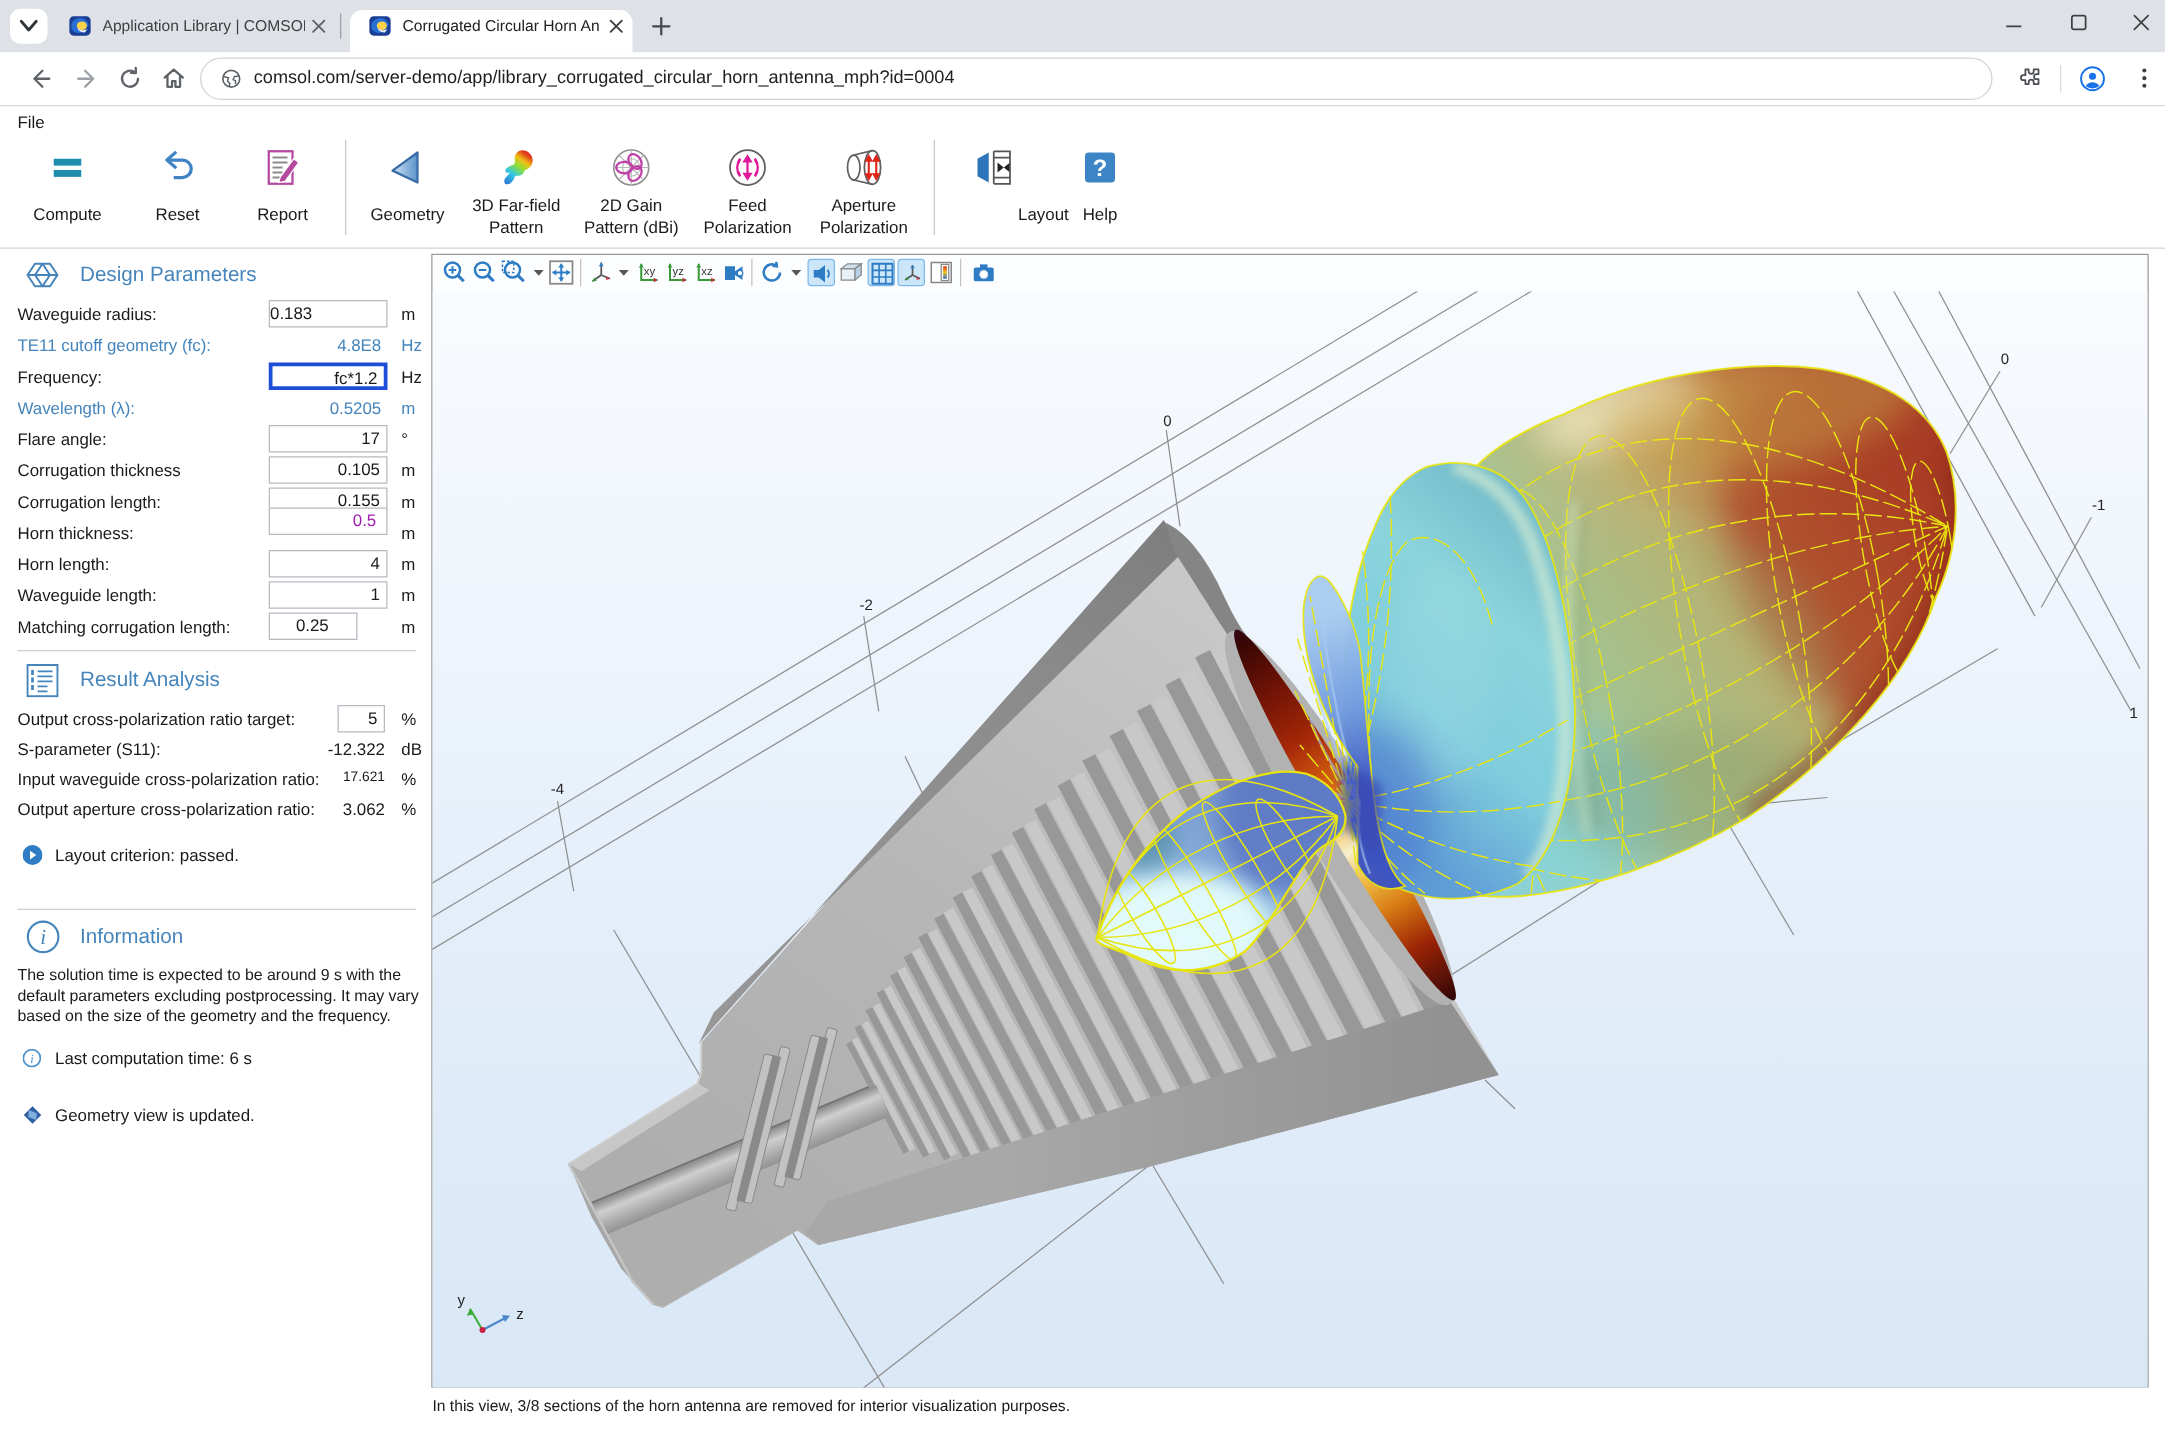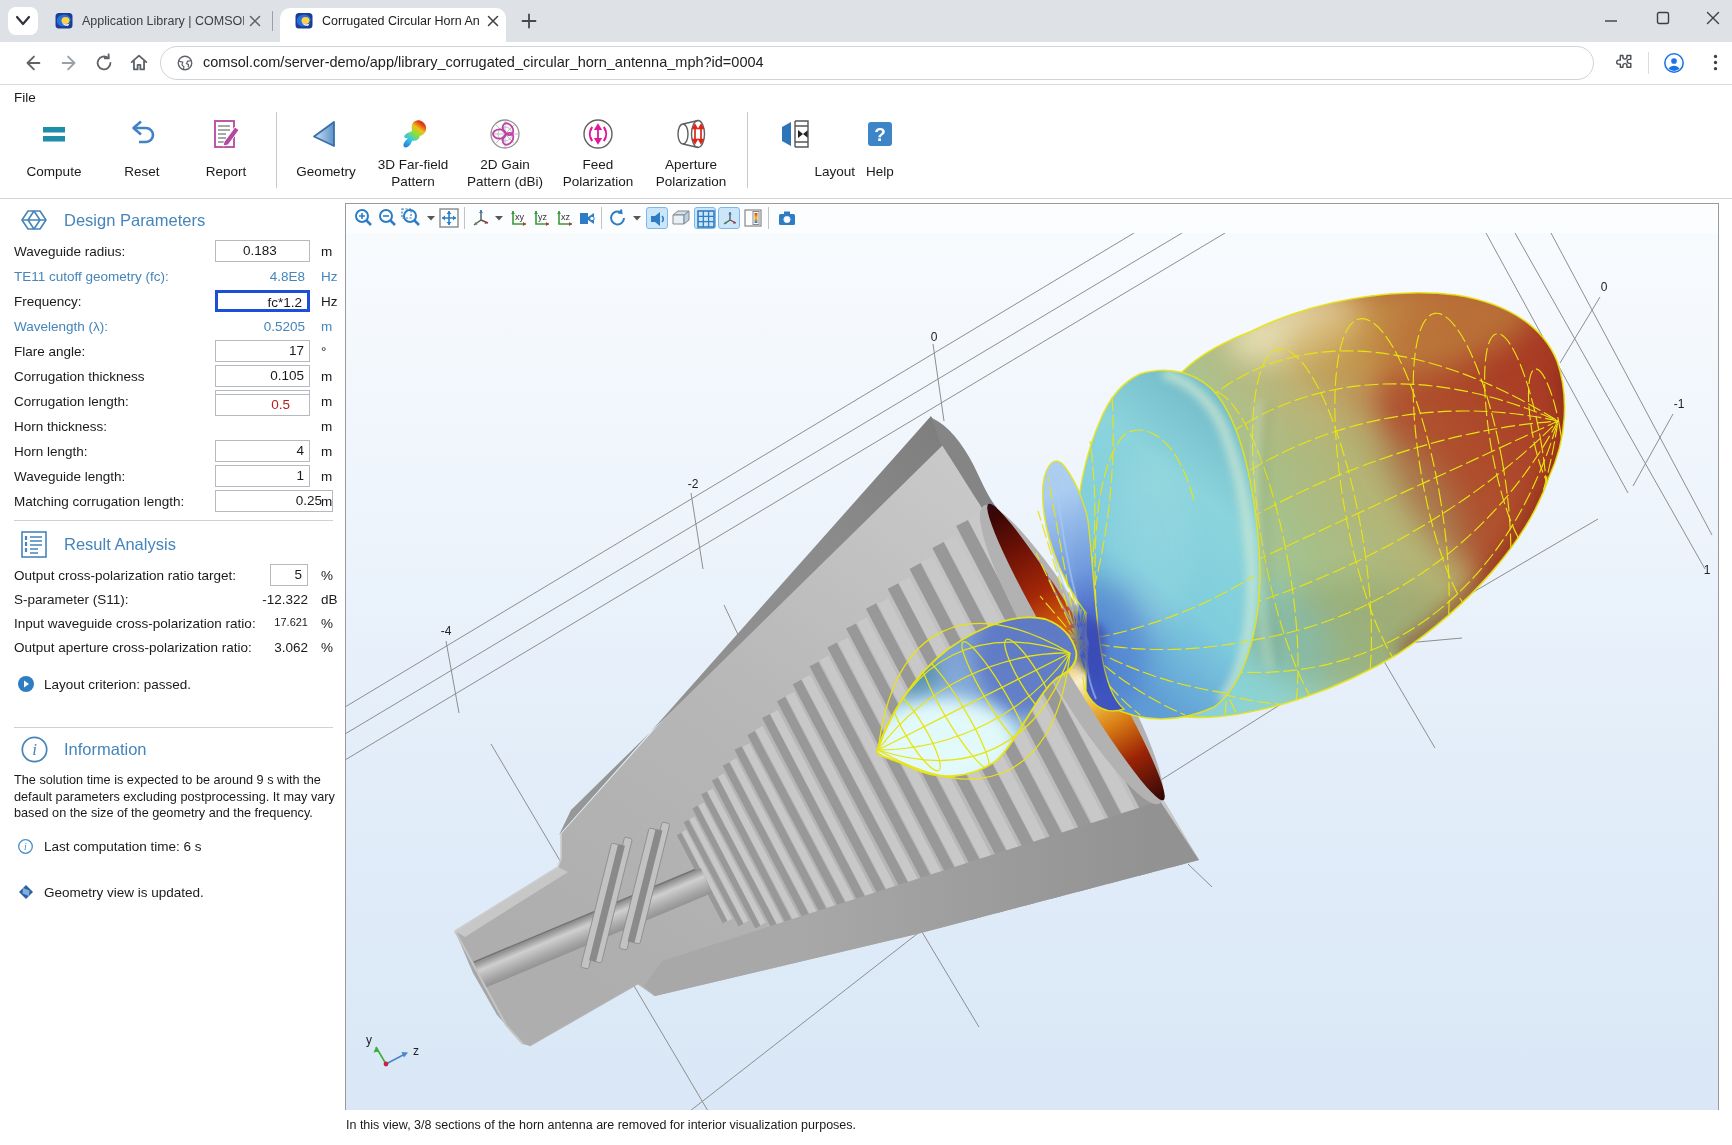--- a/index.html
+++ b/index.html
@@ -161,51 +161,51 @@
 <div class="abs" style="left:747px;top:112px;width:1px;height:76px;background:#c8c8c8"></div>
 <div class="abs" style="left:0;top:198px;width:1732px;height:1px;background:#d4d4d4"></div>
 <div class="abs" style="left:20px;top:206px;width:28px;height:28px"><svg width="28" height="28" viewBox="0 0 28 28">
       <g stroke="#4585bb" stroke-width="1.6" fill="none" stroke-linejoin="round">
         <path d="M2 14 L8 5 H20 L26 14 L20 23 H8 Z"></path>
         <path d="M2 14 H26 M14 5 L8 14 L14 23 M14 5 L20 14 L14 23"></path>
       </g>
     </svg></div>
 <div class="abs" style="left:64px;top:211px;font-size:16.5px;color:#4585bb">Design Parameters</div>
 <div class="abs" style="left:14px;top:244px;font-size:13.5px;color:#1a1a1a">Waveguide radius:</div>
-<div class="abs" style="left:215px;top:240px;width:95px;height:22px;border:1px solid #b5bac0;background:#fff;font-size:13.5px;color:#1a1a1a;text-align:center;line-height:20px;padding-right:5px">0.183</div>
+<div class="abs" style="left:215px;top:240px;width:95px;height:22px;border:1px solid #b5bac0;background:#fff;font-size:13.5px;color:#1a1a1a;text-align:left;line-height:20px;padding-right:5px">0.183</div>
 <div class="abs" style="left:321px;top:244px;font-size:13.5px;color:#1a1a1a">m</div>
 <div class="abs" style="left:14px;top:269px;font-size:13.5px;color:#4585bb">TE11 cutoff geometry (fc):</div>
 <div class="abs" style="left:215px;top:269px;width:90px;font-size:13.5px;color:#4585bb;text-align:right">4.8E8</div>
 <div class="abs" style="left:321px;top:269px;font-size:13.5px;color:#4585bb">Hz</div>
 <div class="abs" style="left:14px;top:294px;font-size:13.5px;color:#1a1a1a">Frequency:</div>
 <div class="abs" style="left:215px;top:290px;width:95px;height:22px;border:3px solid #1d4ed8;background:#fff;font-size:13.5px;color:#1a1a1a;text-align:right;line-height:20px;padding-right:5px">fc*1.2</div>
 <div class="abs" style="left:321px;top:294px;font-size:13.5px;color:#1a1a1a">Hz</div>
 <div class="abs" style="left:14px;top:319px;font-size:13.5px;color:#4585bb">Wavelength (λ):</div>
 <div class="abs" style="left:215px;top:319px;width:90px;font-size:13.5px;color:#4585bb;text-align:right">0.5205</div>
 <div class="abs" style="left:321px;top:319px;font-size:13.5px;color:#4585bb">m</div>
 <div class="abs" style="left:14px;top:344px;font-size:13.5px;color:#1a1a1a">Flare angle:</div>
 <div class="abs" style="left:215px;top:340px;width:95px;height:22px;border:1px solid #b5bac0;background:#fff;font-size:13.5px;color:#1a1a1a;text-align:right;line-height:20px;padding-right:5px">17</div>
 <div class="abs" style="left:321px;top:344px;font-size:13.5px;color:#1a1a1a">°</div>
 <div class="abs" style="left:14px;top:369px;font-size:13.5px;color:#1a1a1a">Corrugation thickness</div>
 <div class="abs" style="left:215px;top:365px;width:95px;height:22px;border:1px solid #b5bac0;background:#fff;font-size:13.5px;color:#1a1a1a;text-align:right;line-height:20px;padding-right:5px">0.105</div>
 <div class="abs" style="left:321px;top:369px;font-size:13.5px;color:#1a1a1a">m</div>
 <div class="abs" style="left:14px;top:394px;font-size:13.5px;color:#1a1a1a">Corrugation length:</div>
 <div class="abs" style="left:215px;top:390px;width:95px;height:22px;border:1px solid #b5bac0;background:#fff;font-size:13.5px;color:#1a1a1a;text-align:right;line-height:20px;padding-right:5px">0.155</div>
 <div class="abs" style="left:321px;top:394px;font-size:13.5px;color:#1a1a1a">m</div>
 <div class="abs" style="left:14px;top:419px;font-size:13.5px;color:#1a1a1a">Horn thickness:</div>
-<div class="abs" style="left:215px;top:394px;width:95px;height:22px;border:1px solid #b5bac0;background:#fff;font-size:13.5px;color:#b91c1c;text-align:right;line-height:20px;padding-right:19px">0.5</div>
+<div class="abs" style="left:215px;top:406px;width:95px;height:22px;border:1px solid #b5bac0;background:#fff;font-size:13.5px;color:#a21caf;text-align:right;line-height:20px;padding-right:8px">0.5</div>
 <div class="abs" style="left:321px;top:419px;font-size:13.5px;color:#1a1a1a">m</div>
 <div class="abs" style="left:14px;top:444px;font-size:13.5px;color:#1a1a1a">Horn length:</div>
 <div class="abs" style="left:215px;top:440px;width:95px;height:22px;border:1px solid #b5bac0;background:#fff;font-size:13.5px;color:#1a1a1a;text-align:right;line-height:20px;padding-right:5px">4</div>
 <div class="abs" style="left:321px;top:444px;font-size:13.5px;color:#1a1a1a">m</div>
 <div class="abs" style="left:14px;top:469px;font-size:13.5px;color:#1a1a1a">Waveguide length:</div>
 <div class="abs" style="left:215px;top:465px;width:95px;height:22px;border:1px solid #b5bac0;background:#fff;font-size:13.5px;color:#1a1a1a;text-align:right;line-height:20px;padding-right:5px">1</div>
 <div class="abs" style="left:321px;top:469px;font-size:13.5px;color:#1a1a1a">m</div>
 <div class="abs" style="left:14px;top:494px;font-size:13.5px;color:#1a1a1a">Matching corrugation length:</div>
-<div class="abs" style="left:215px;top:490px;width:118px;height:22px;border:1px solid #b5bac0;background:#fff;font-size:13.5px;color:#1a1a1a;text-align:right;line-height:20px;padding-right:10px">0.25</div>
+<div class="abs" style="left:215px;top:490px;width:71px;height:22px;border:1px solid #b5bac0;background:#fff;font-size:13.5px;color:#1a1a1a;text-align:right;line-height:20px;padding-right:22px">0.25</div>
 <div class="abs" style="left:321px;top:494px;font-size:13.5px;color:#1a1a1a">m</div>
 <div class="abs" style="left:14px;top:520px;width:319px;height:1px;background:#d0d0d0"></div>
 <div class="abs" style="left:21px;top:531px;width:26px;height:27px"><svg width="26" height="27" viewBox="0 0 26 27">
       <rect x="1" y="1" width="24" height="25" fill="none" stroke="#4585bb" stroke-width="1.6"></rect>
       <path d="M9 6 H21 M9 10 H21 M9 14 H21 M9 18 H17 M9 22 H17" stroke="#4585bb" stroke-width="1.4"></path>
       <path d="M5 5 v4 M5 11 v4 M5 17 v4" stroke="#4585bb" stroke-width="2.2"></path>
     </svg></div>
 <div class="abs" style="left:64px;top:535px;font-size:16.5px;color:#4585bb">Result Analysis</div>
 <div class="abs" style="left:14px;top:568px;font-size:13.5px;color:#1a1a1a">Output cross-polarization ratio target:</div>
 <div class="abs" style="left:270px;top:564px;width:38px;height:22px;border:1px solid #b5bac0;background:#fff;font-size:13.5px;color:#1a1a1a;text-align:right;line-height:20px;padding-right:5px">5</div>

